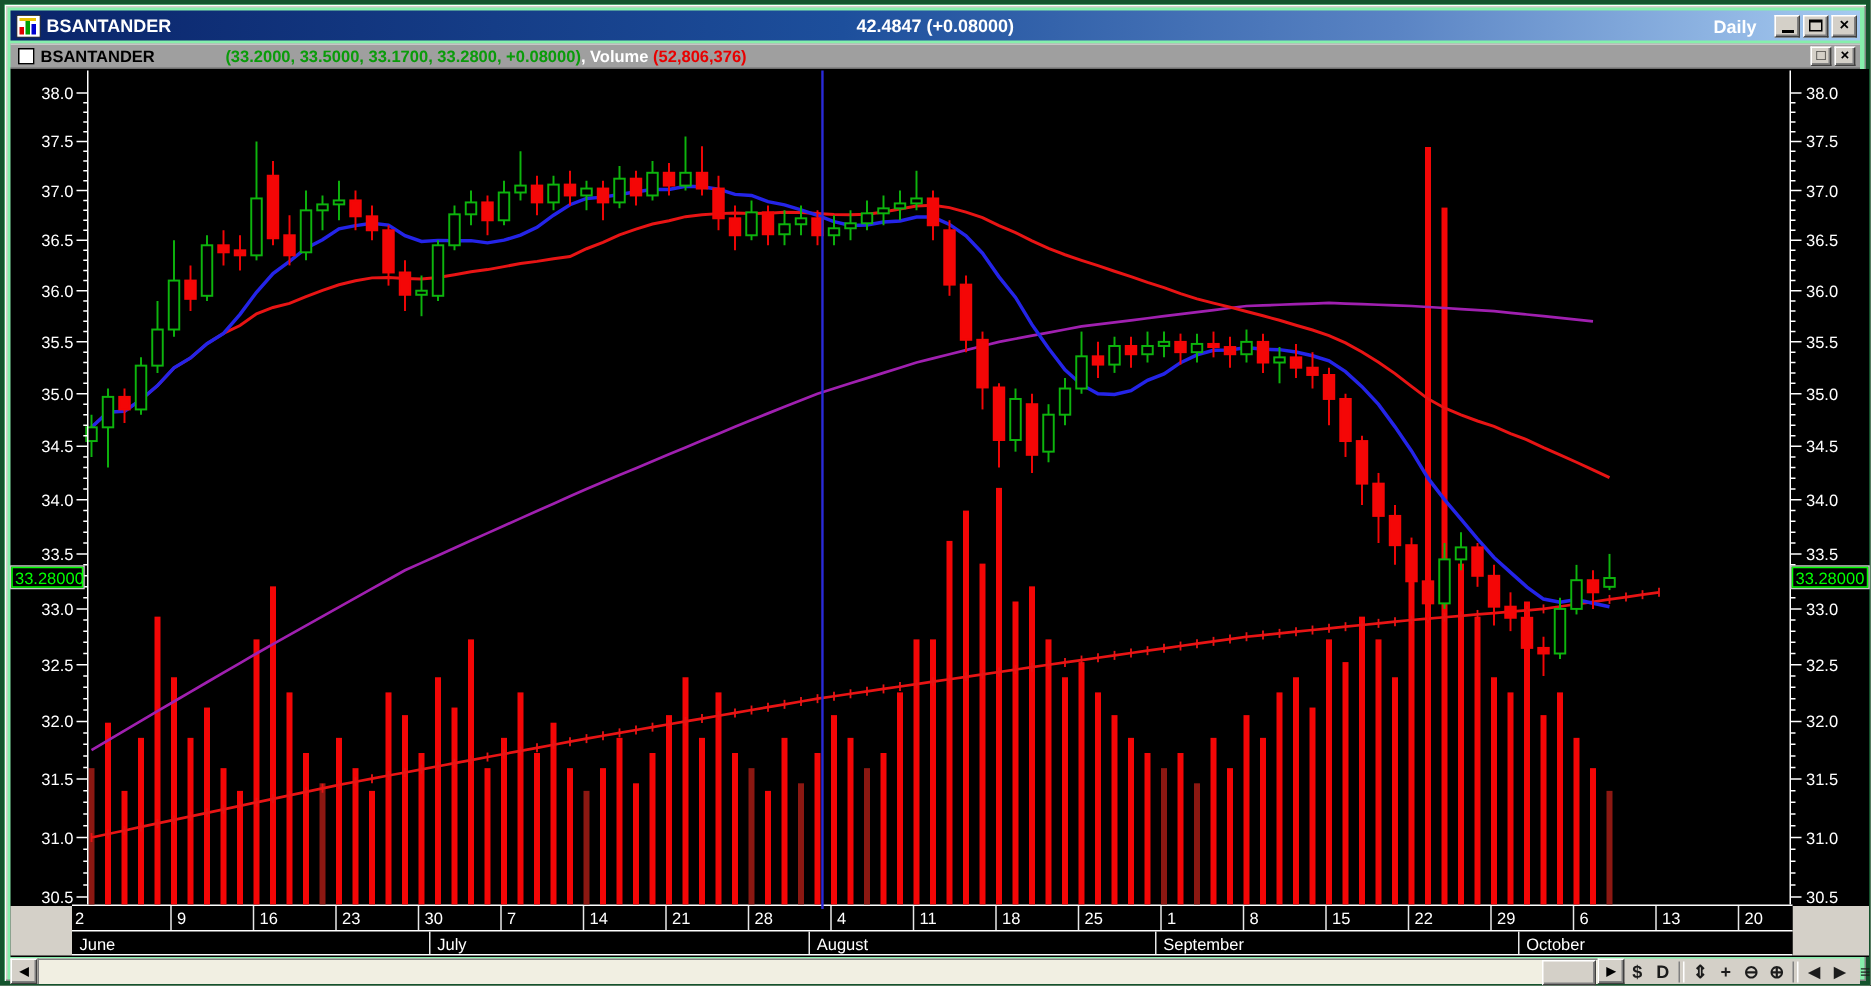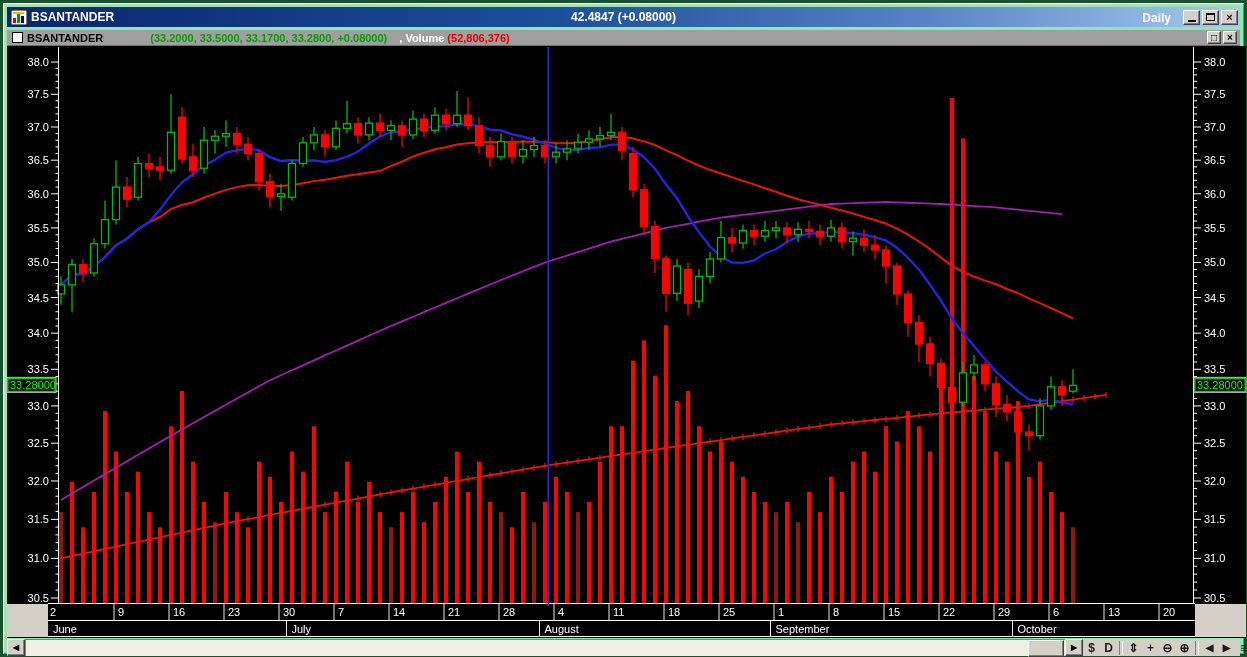--- a/index.html
+++ b/index.html
@@ -26,21 +26,21 @@
   .wbtn{width:17px;height:15px;font-size:11px;line-height:10px;}
   .ico-min{width:8px;height:2px;background:#000;margin-top:8px;}
   .ico-max{width:9px;height:8px;border:1px solid #000;border-top-width:2px;box-sizing:border-box;}
   
   .chart-header{position:absolute;left:4px;top:26px;right:4px;height:17px;background:#9f9f9f;
     display:flex;align-items:center;font-size:11px;font-weight:bold;white-space:pre;
     border-top:1px solid #c6c6c6;border-bottom:1px solid #6e6e6e;padding:0 2px;box-sizing:border-box;}
   .marker-icon{width:9px;height:9px;background:#fff;border:1px solid #000;margin:0 4px 0 3px;flex:0 0 auto;}
   .hd-symbol{color:#000;}
   .hd-ohlc{color:#0a9b0a;margin-left:44px;}
-  .hd-vol-label{color:#ffffff;margin-left:12px;}
+  .hd-vol-label{color:#ffffff;}
   .hd-vol-value{color:#e80000;}
   .hd-buttons{margin-left:auto;display:flex;gap:2px;margin-right:1px;}
   .cbtn{width:14px;height:13px;font-size:10px;line-height:9px;}
   
   #chart{position:absolute;left:0;top:0;width:1247px;height:657px;pointer-events:auto;}
   
   .scrollrow{position:absolute;left:4px;right:4px;top:636px;height:17px;background:#d4d0c8;
     display:flex;align-items:center;}
   .sbtn{width:18px;height:17px;font-size:8px;flex:0 0 auto;}
   .track{width:1040px;height:17px;position:relative;flex:0 0 auto;

